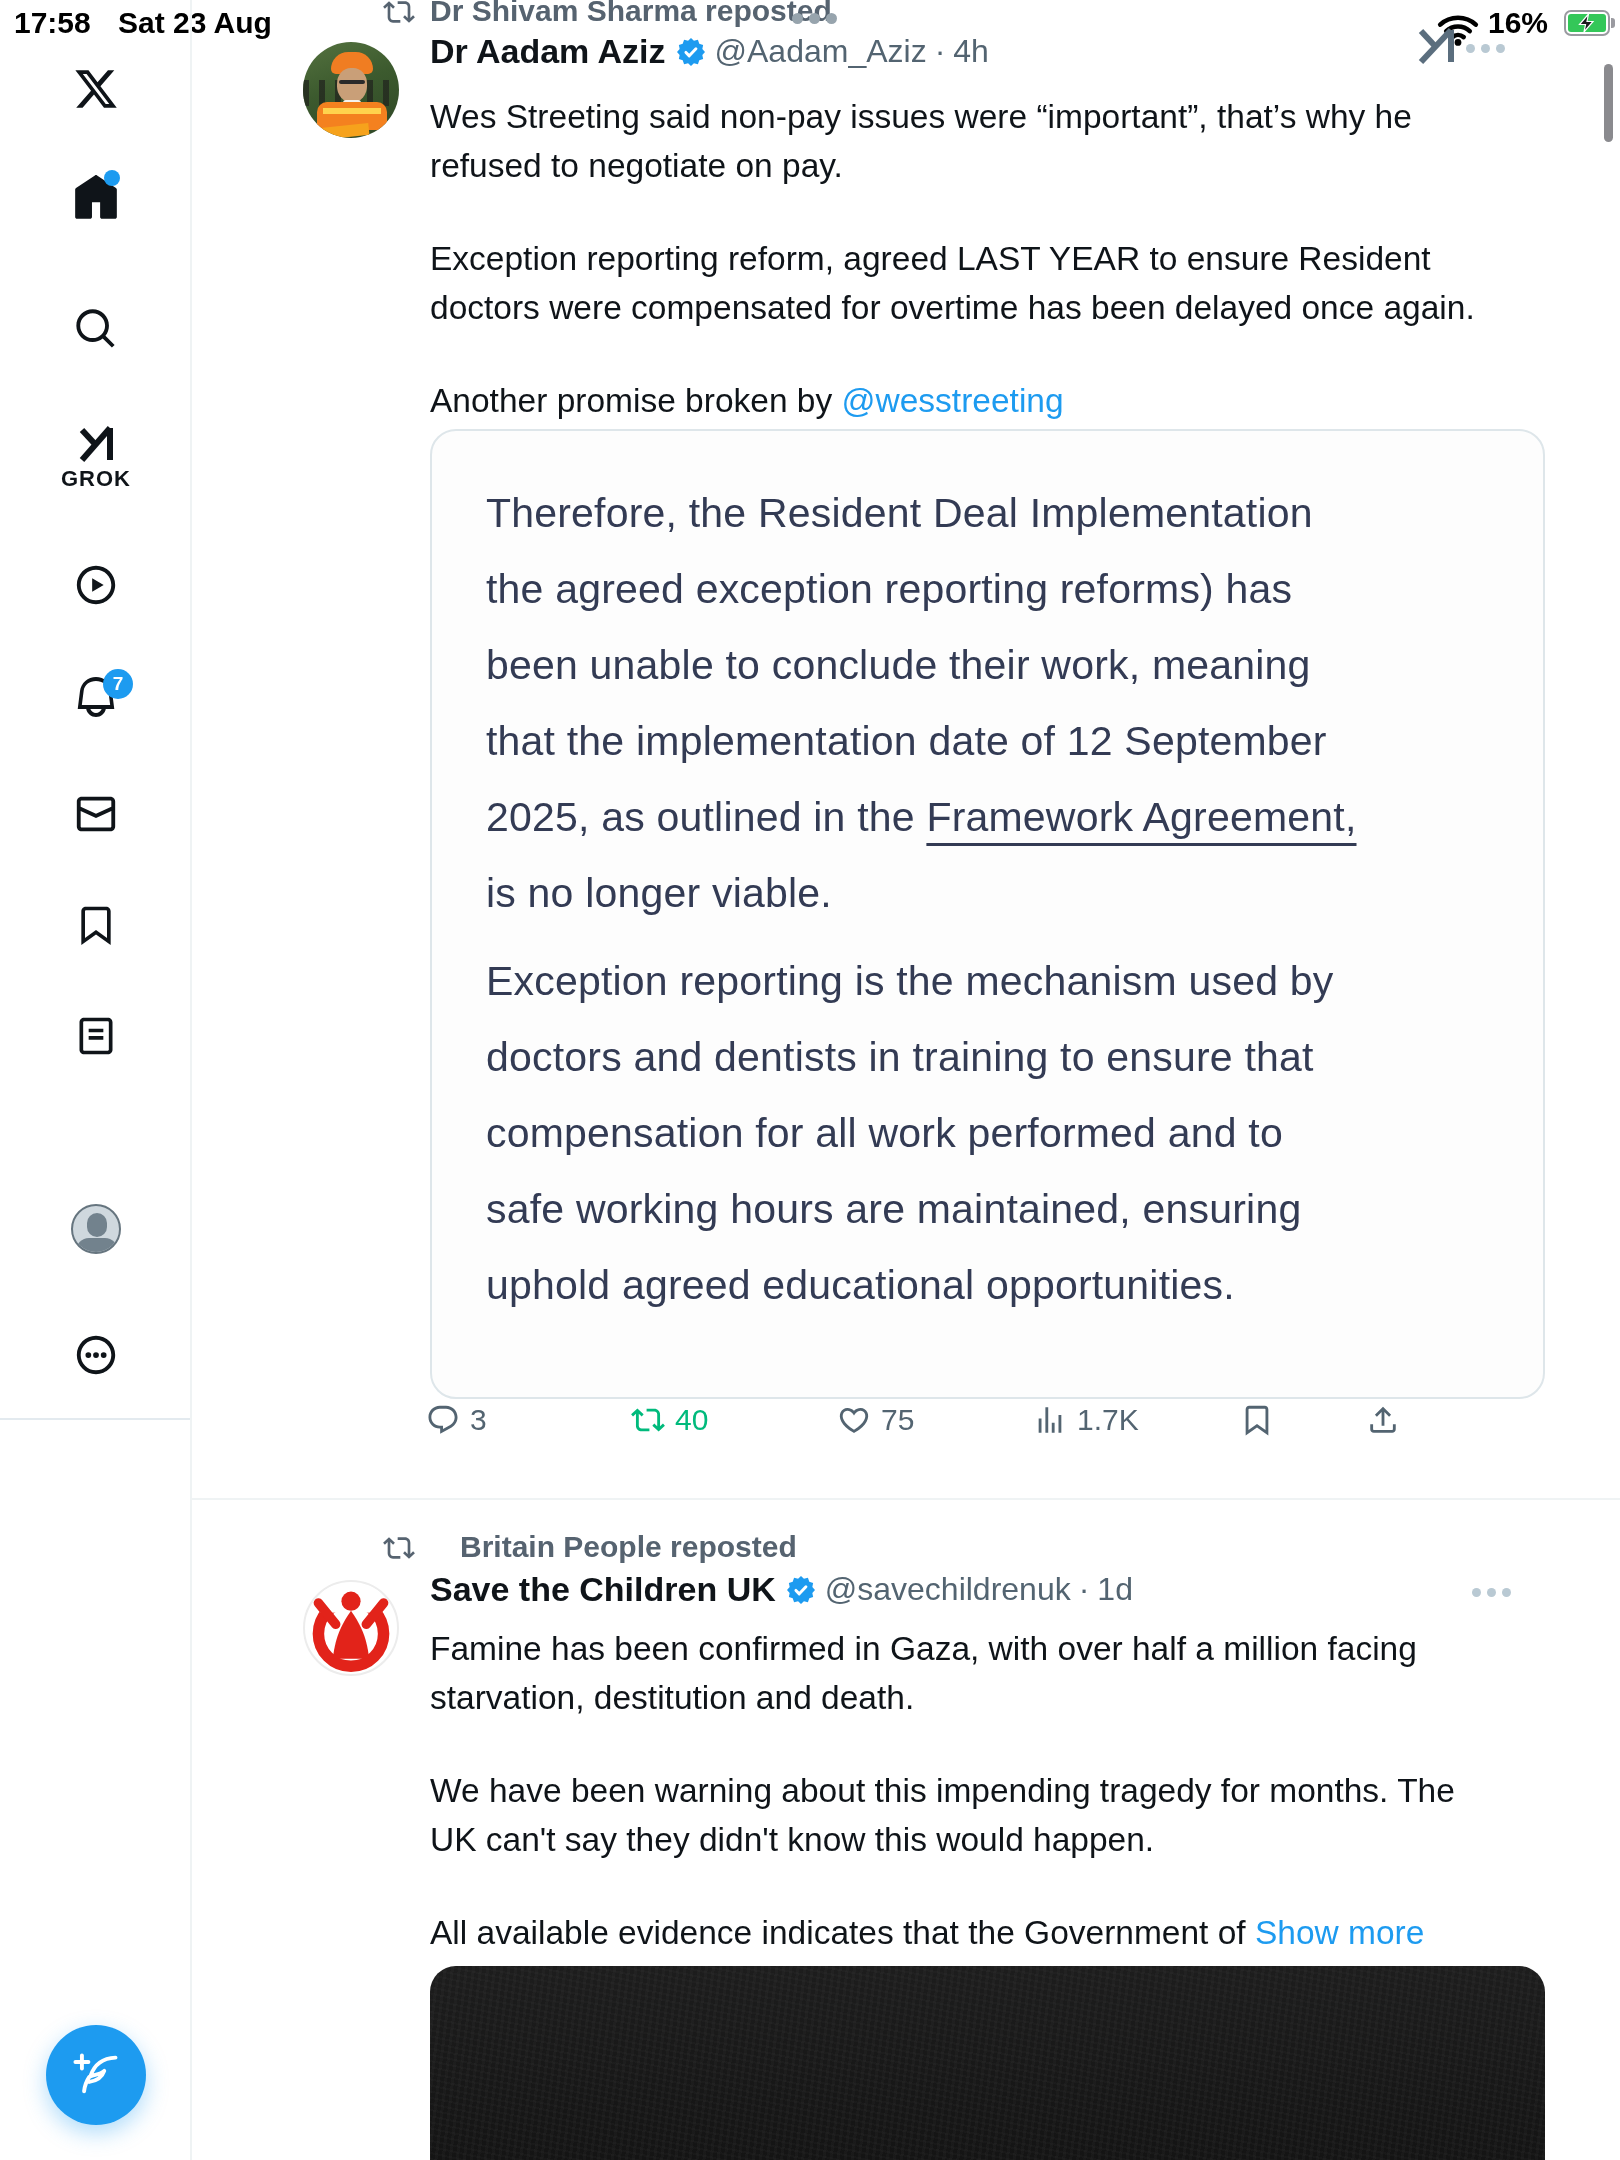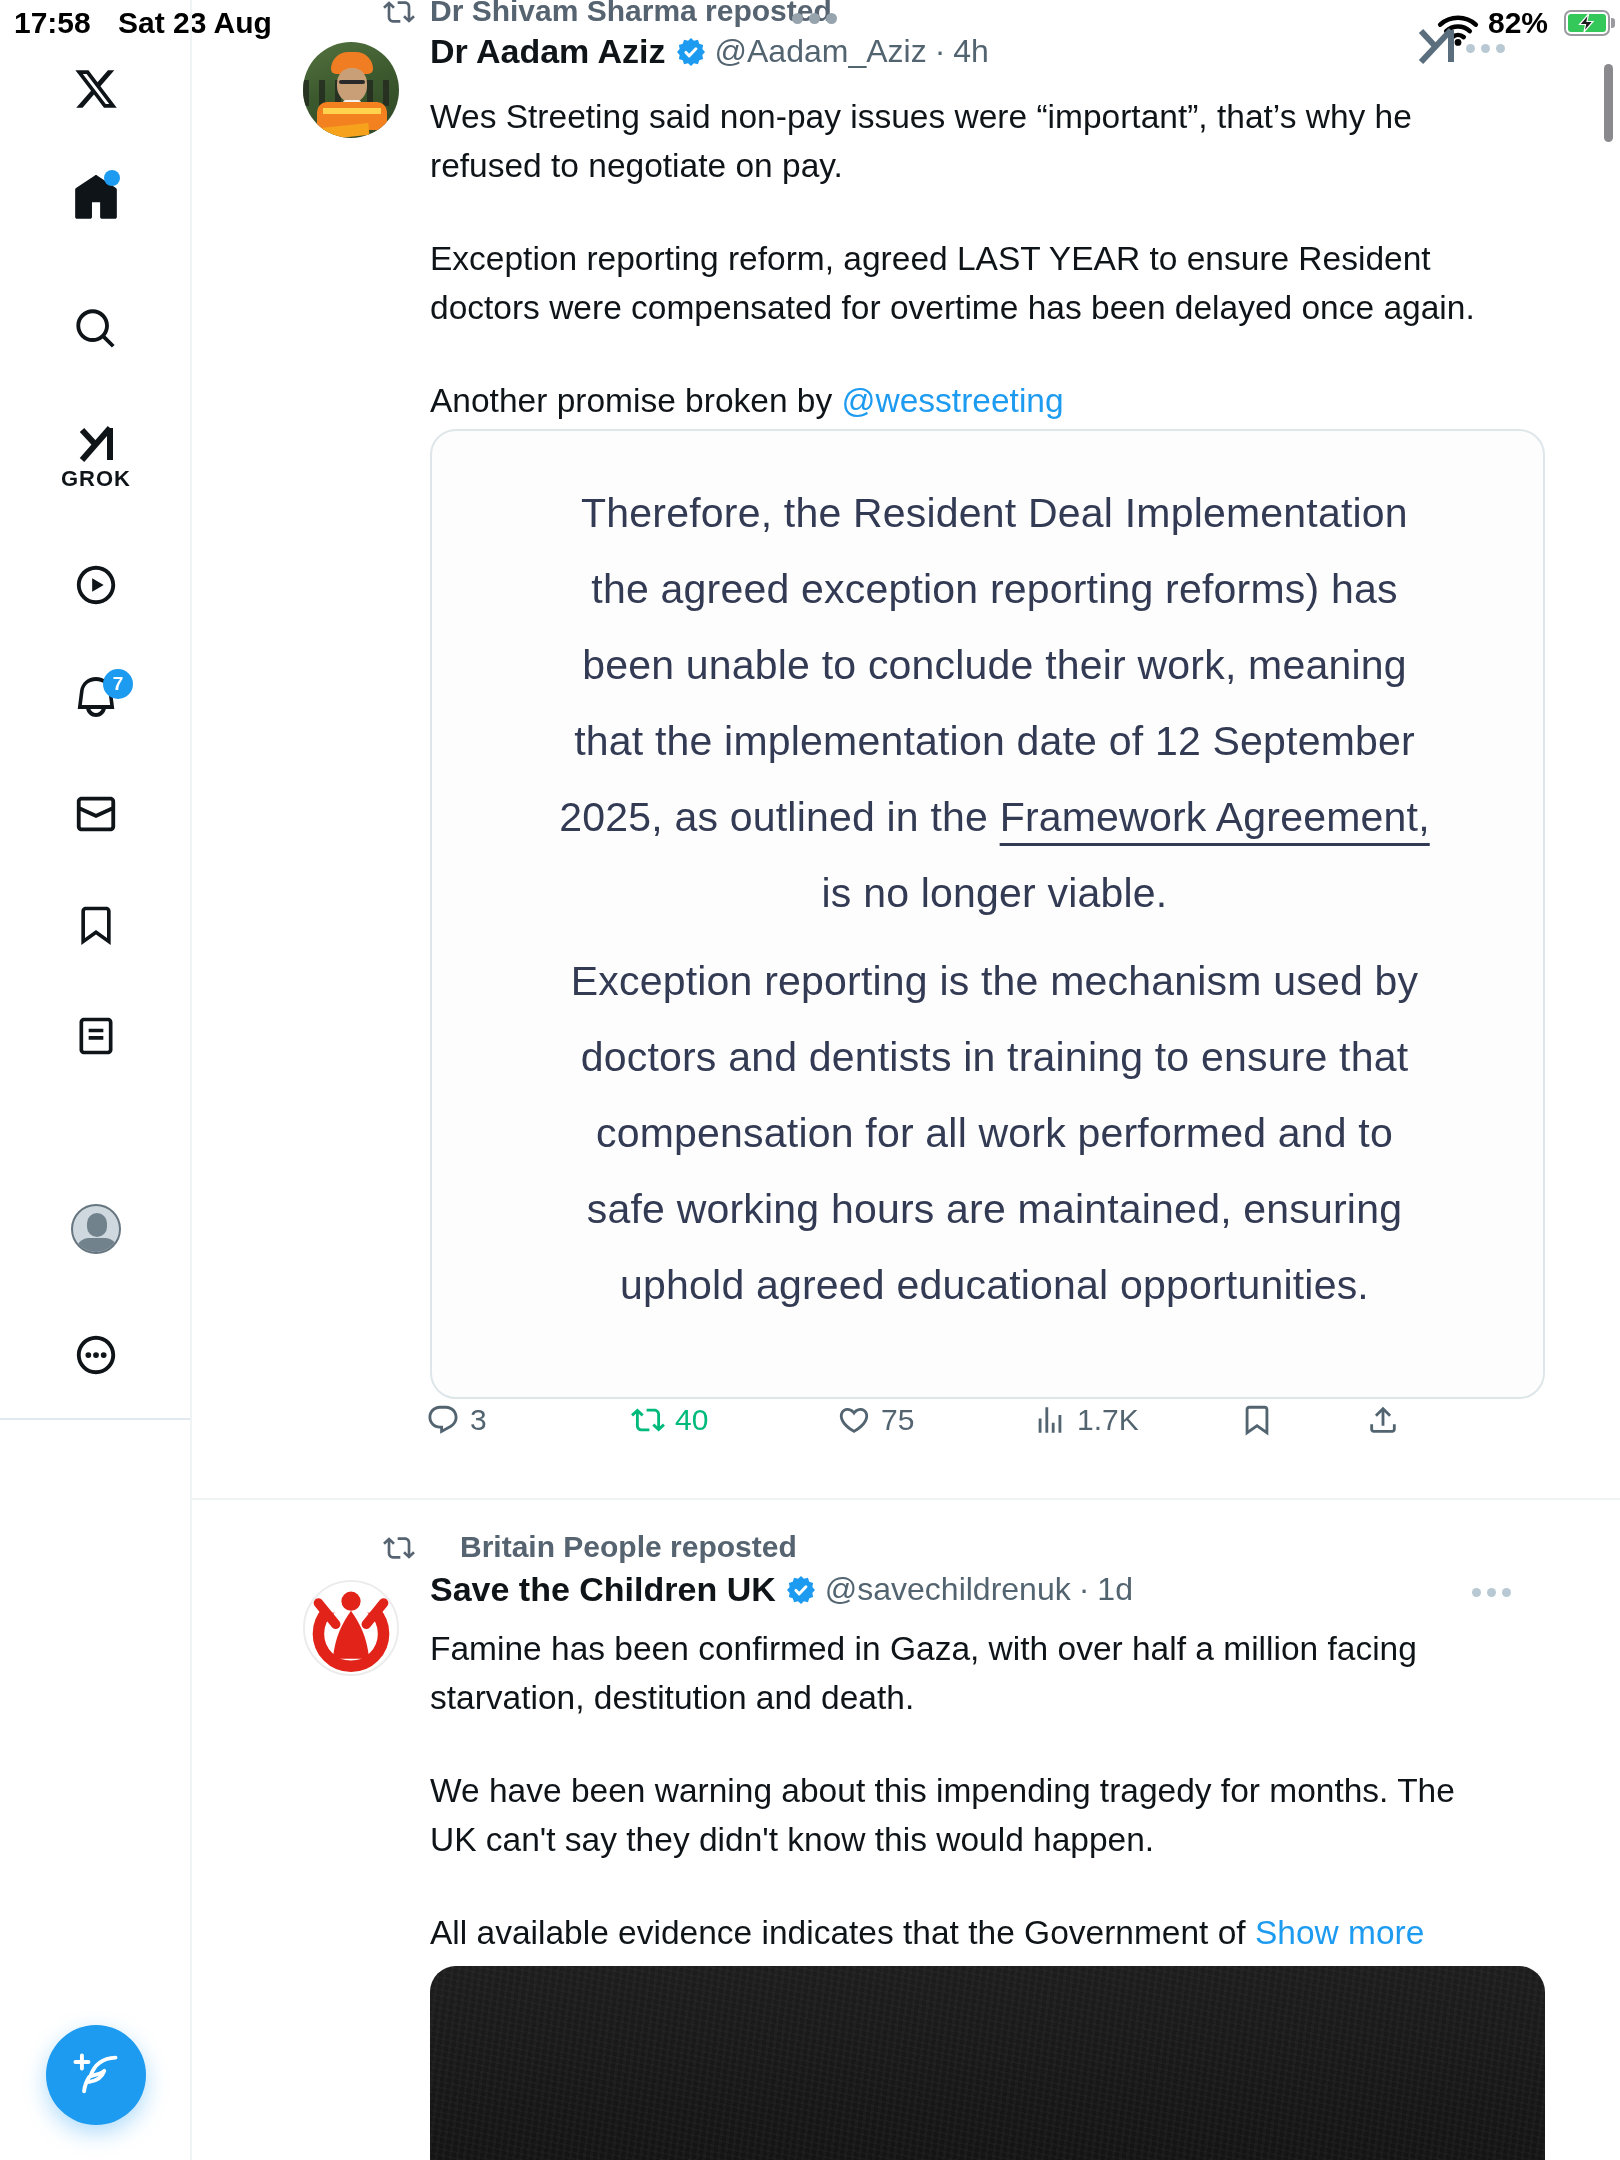--- a/index.html
+++ b/index.html
@@ -52,21 +52,21 @@
   .badge { margin:0 8px 0 9px; }
 
   .tweet-body { width:1118px; font-size:33.5px; line-height:49px; color:#0f1419; }
   .tweet-body .para { margin-bottom:44px; }
   .tweet-body .para:last-child { margin-bottom:0; }
   .link { color:#1d9bf0; cursor:pointer; }
 
   .quote-card { left:430px; top:429px; width:1115px; height:970px; background:#fdfdfd;
     border:2px solid #dee6ea; border-radius:26px; overflow:hidden; cursor:pointer;
     padding:44px 40px 0 54px; }
-  .card-text { font-size:41px; line-height:76px; color:#333b54; letter-spacing:.2px;text-align:center; }
+  .card-text { font-size:41px; line-height:76px; color:#333b54; letter-spacing:.2px; }
   .card-p2 { margin-top:12px; }
   .card-underline { text-decoration:underline; text-decoration-thickness:2.5px; text-underline-offset:12px; }
 
   .eng { display:flex; align-items:center; cursor:pointer; color:#536471; }
   .eng .cnt { font-size:30px; margin-left:10px; }
   .eng-green { color:#00ba7c; }
 
   .row-divider { left:190px; top:1498px; width:1430px; height:2px; background:#eff3f4; }
 
   .media-dark { left:430px; top:1966px; width:1115px; height:194px; border-radius:26px 26px 0 0;
@@ -85,21 +85,21 @@
 
   <div class="abs status-text" style="left:14px; top:6px;">17:58</div>
   <div class="abs status-text" style="left:118px; top:6px;">Sat 23 Aug</div>
 
   <svg class="abs" style="left:1436px; top:14px;" width="44" height="32" viewBox="0 0 24 18">
     <path d="M2 6 C7.5 .8 16.5 .8 22 6" fill="none" stroke="#000" stroke-width="2.6" stroke-linecap="round"></path>
     <path d="M5.4 9.6 C9 6.2 15 6.2 18.6 9.6" fill="none" stroke="#000" stroke-width="2.6" stroke-linecap="round"></path>
     <path d="M8.8 13 C10.7 11.4 13.3 11.4 15.2 13" fill="none" stroke="#000" stroke-width="2.6" stroke-linecap="round"></path>
     <circle cx="12" cy="16" r="1.9" fill="#000"></circle>
   </svg>
-  <div class="abs status-text" style="left:1488px; top:6px;">82%</div>
+  <div class="abs status-text" style="left:1488px; top:6px;">16%</div>
   <div class="abs" style="left:1564px; top:10px;">
     <div style="width:46px; height:26px; border:2px solid #9a9aa0; border-radius:7px; padding:2px;">
       <div style="width:100%; height:100%; background:#34c759; border-radius:3px; position:relative;">
         <svg width="38" height="18" viewBox="0 0 24 12" style="position:absolute; left:0; top:0;">
           <polygon points="13,0 7,7 11,7 10,12 16,5 12,5" fill="#1c1c1e" stroke="#fff" stroke-width="0.8"></polygon>
         </svg>
       </div>
     </div>
     <div style="position:absolute; left:47px; top:8px; width:4px; height:10px; background:#9a9aa0; border-radius:0 3px 3px 0;"></div>
   </div>

